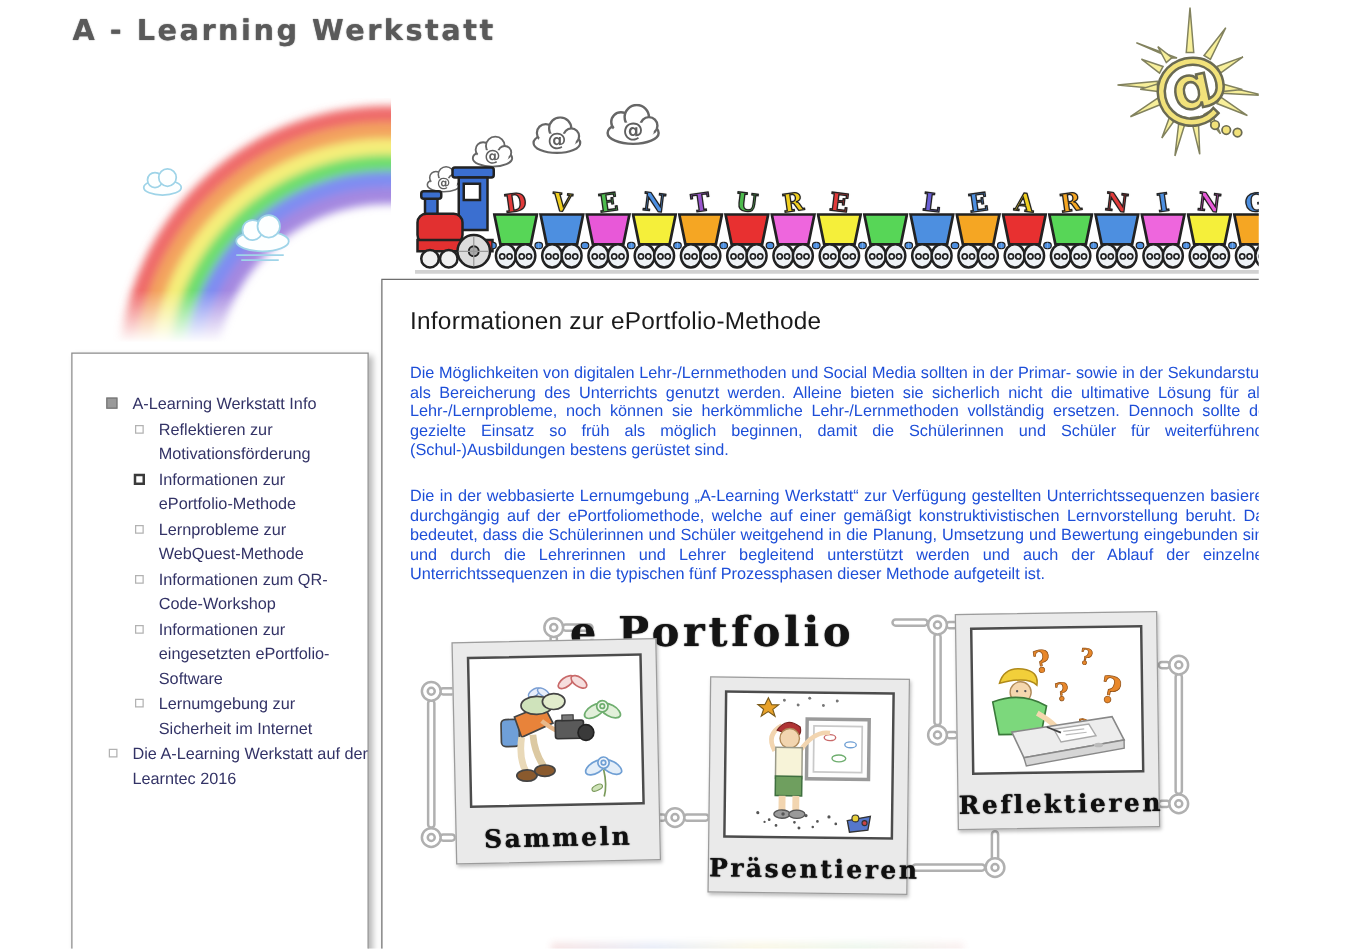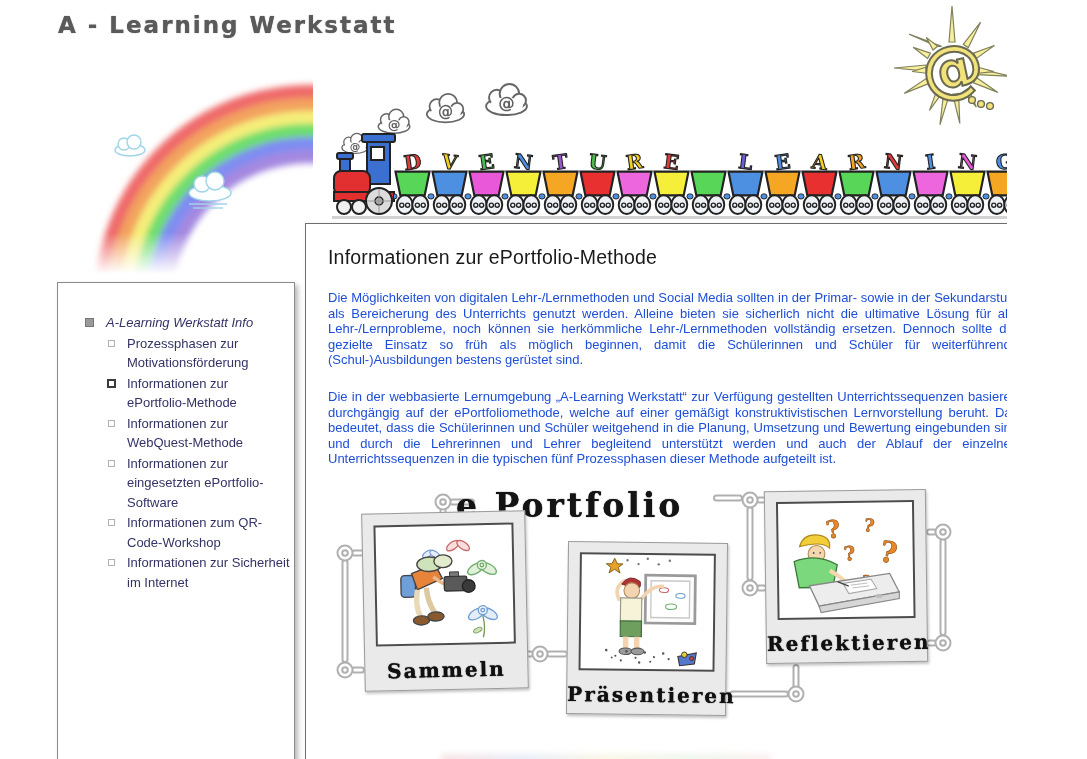--- a/index.html
+++ b/index.html
@@ -28,21 +28,21 @@
     font-family:"DejaVu Serif",serif;font-weight:bold;font-size:20px;line-height:1;
     -webkit-text-stroke:1px #222;text-shadow:0 0 1px #222;}
   .wagon-svg{position:absolute;left:0;bottom:0;width:37px;height:46px;}
 
   
   .sidebar{position:absolute;left:57px;top:282px;width:238px;height:490px;background:#fff;
     border:1px solid #8a8a8a;box-shadow:3px 3px 5px rgba(0,0,0,.28);box-sizing:border-box;}
   .menu{list-style:none;margin:0;padding:30px 6px 10px 26px;font-size:13px;line-height:19.5px;
     color:#333366;}
   .menu li{position:relative;padding-left:22px;cursor:pointer;}
-  .menu li.lvl1{width:190px;margin-bottom:1px;font-style:italic;}
+  .menu li.lvl1{width:190px;margin-bottom:1px;}
   .menu li.lvl2{margin-left:21px;width:164px;margin-bottom:1px;}
   .bullet{position:absolute;left:3px;top:6px;width:7px;height:7px;box-sizing:border-box;}
   .b-filled{background:#9a9a9a;border:1px solid #777;width:9px;height:9px;left:1px;top:5px;}
   .b-outline{background:#fff;border:1px solid #b2b2b2;}
   .b-active{background:#fff;border:2px solid #3a3a3a;width:9px;height:9px;left:2px;top:5px;}
 
   
   .main-box{position:absolute;left:305px;top:223px;width:736px;height:540px;background:#fff;
     border:1px solid #6e6e6e;box-shadow:3px 3px 5px rgba(0,0,0,.3);box-sizing:border-box;
     padding:16px 22px;}
@@ -432,41 +432,45 @@
   </div>
 
   <div class="sidebar">
     <ul class="menu">
         <li class="lvl1">
     <span class="bullet b-filled"></span>
     <span class="mi-label">A-Learning Werkstatt Info</span>
   </li>
         <li class="lvl2">
     <span class="bullet b-outline"></span>
-    <span class="mi-label">Prozessphasen zur Motivationsförderung</span>
+    <span class="mi-label">Reflektieren zur Motivationsförderung</span>
   </li>
         <li class="lvl2 active">
     <span class="bullet b-active"></span>
     <span class="mi-label">Informationen zur ePortfolio-Methode</span>
   </li>
         <li class="lvl2">
     <span class="bullet b-outline"></span>
-    <span class="mi-label">Informationen zur WebQuest-Methode</span>
+    <span class="mi-label">Lernprobleme zur WebQuest-Methode</span>
+  </li>
+        <li class="lvl2">
+    <span class="bullet b-outline"></span>
+    <span class="mi-label">Informationen zum QR-Code-Workshop</span>
   </li>
         <li class="lvl2">
     <span class="bullet b-outline"></span>
     <span class="mi-label">Informationen zur eingesetzten ePortfolio-Software</span>
   </li>
         <li class="lvl2">
     <span class="bullet b-outline"></span>
-    <span class="mi-label">Informationen zum QR-Code-Workshop</span>
-  </li>
-        <li class="lvl2">
+    <span class="mi-label">Lernumgebung zur Sicherheit im Internet</span>
+  </li>
+        <li class="lvl1">
     <span class="bullet b-outline"></span>
-    <span class="mi-label">Informationen zur Sicherheit im Internet</span>
+    <span class="mi-label">Die A-Learning Werkstatt auf der Learntec 2016</span>
   </li>
       </ul>
   </div>
 
   <div class="main-box">
     <h1 class="main-heading">Informationen zur ePortfolio-Methode</h1>
     <p class="para">Die Möglichkeiten von digitalen Lehr-/Lernmethoden und Social Media sollten in der Primar- sowie in der Sekundarstufe als Bereicherung des Unterrichts genutzt werden. Alleine bieten sie sicherlich nicht die ultimative Lösung für alle Lehr-/Lernprobleme, noch können sie herkömmliche Lehr-/Lernmethoden vollständig ersetzen. Dennoch sollte der gezielte Einsatz so früh als möglich beginnen, damit die Schülerinnen und Schüler für weiterführende (Schul-)Ausbildungen bestens gerüstet sind.</p>
     <p class="para">Die in der webbasierte Lernumgebung „A-Learning Werkstatt“ zur Verfügung gestellten Unterrichtssequenzen basieren durchgängig auf der ePortfoliomethode, welche auf einer gemäßigt konstruktivistischen Lernvorstellung beruht. Das bedeutet, dass die Schülerinnen und Schüler weitgehend in die Planung, Umsetzung und Bewertung eingebunden sind und durch die Lehrerinnen und Lehrer begleitend unterstützt werden und auch der Ablauf der einzelnen Unterrichtssequenzen in die typischen fünf Prozessphasen dieser Methode aufgeteilt ist.</p>
 
     <div class="illu">

